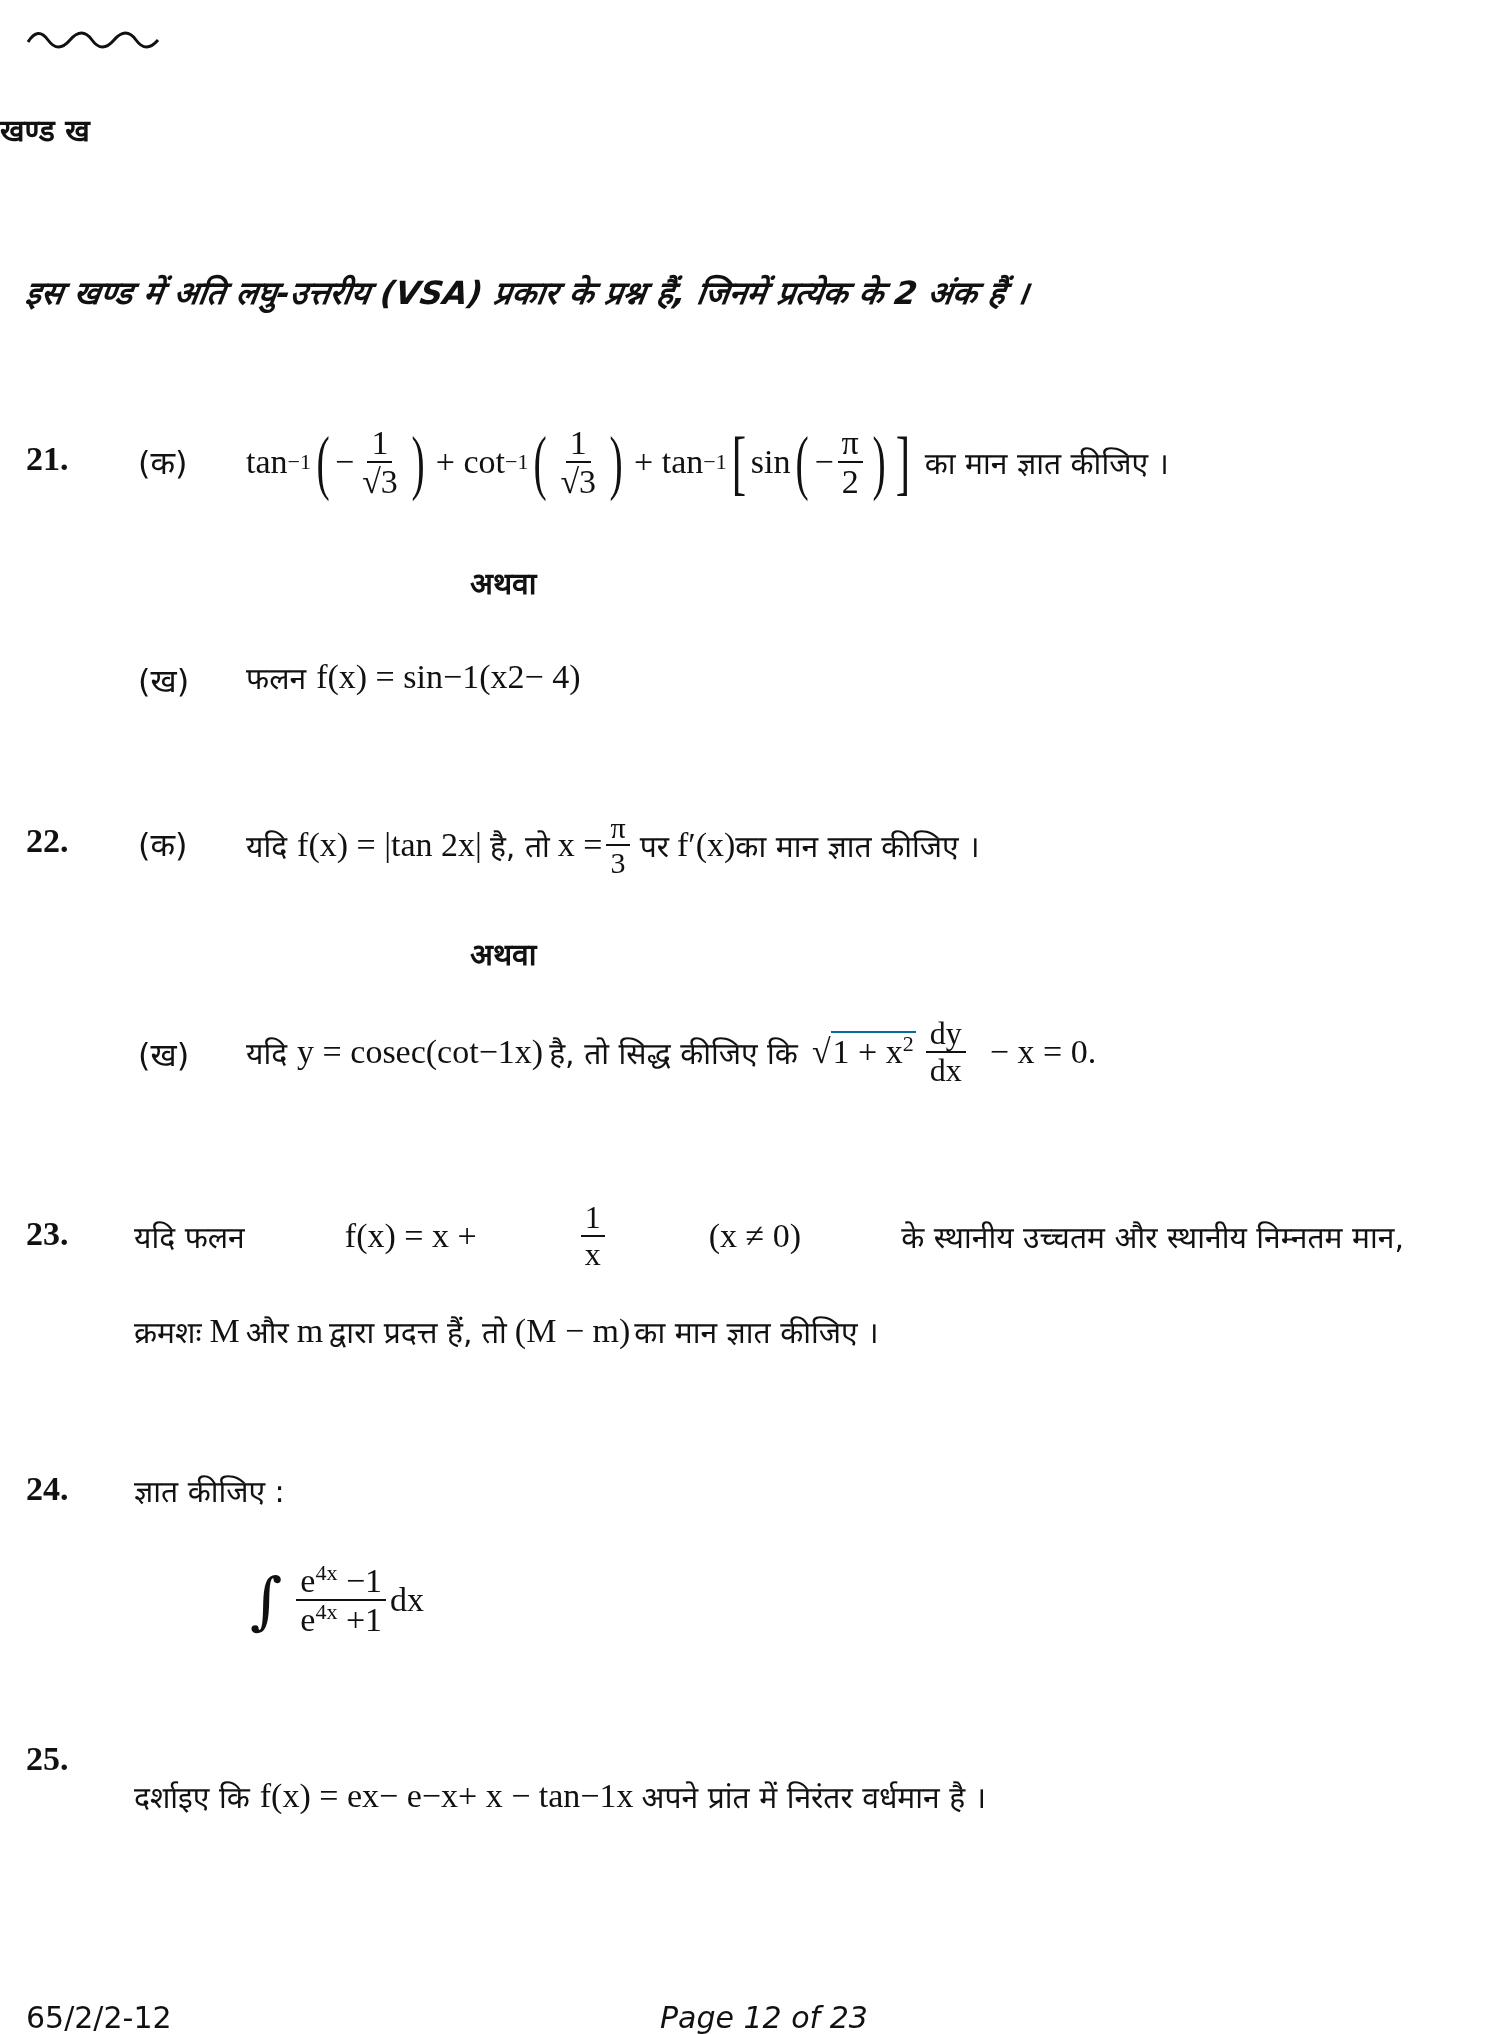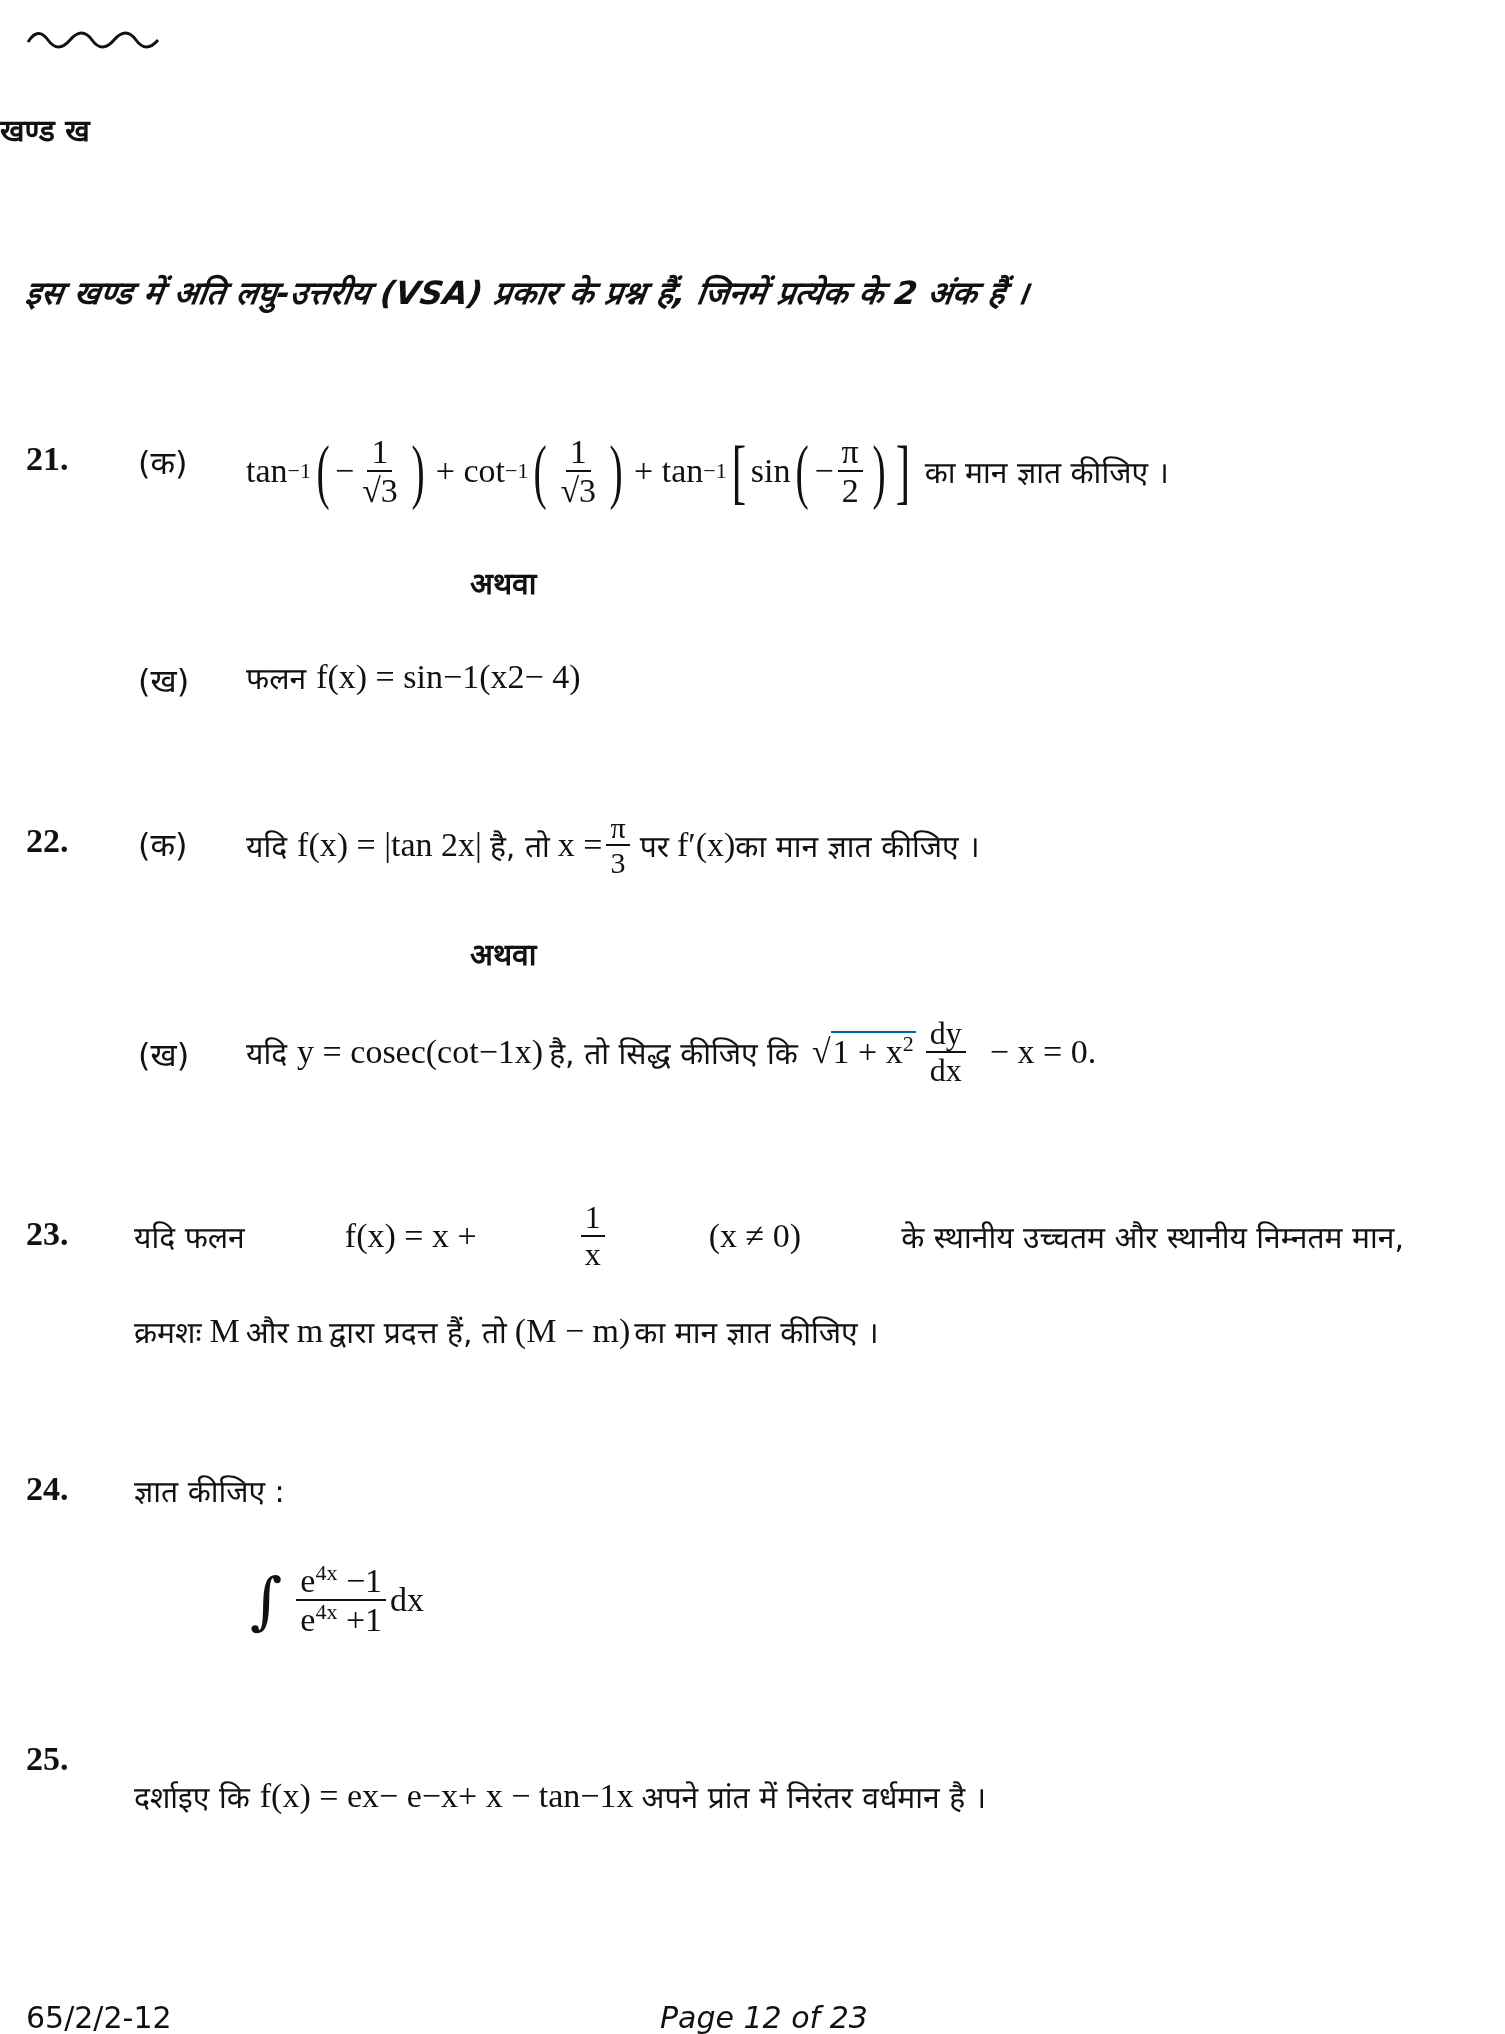--- a/index.html
+++ b/index.html
@@ -36,21 +36,21 @@
   <path d="M2 20 Q12 4 22 18 T44 18 T66 18 T88 18 T110 18 T132 18" fill="none" stroke="#111" stroke-width="3"></path>
 </svg>
 
 <div class="abs heading">खण्ड ख</div>
 
 <div class="abs instr">इस खण्ड में अति लघु-उत्तरीय (VSA) प्रकार के प्रश्न हैं, जिनमें प्रत्येक के 2 अंक हैं ।</div>
 
 <div>
   <div class="qnum" style="top:440px;">21.</div>
   <div class="part" style="top:440px;">(क)</div>
-  <div class="abs line m" style="left:246px; top:421px; height:100px;">
+  <div class="abs line m" style="left:246px; top:412px; height:100px;">
     <span>tan</span>
       <sup>−1</sup>
     <span class="bigp">(</span>
     <span>−</span>
     <span class="frac">
         <span class="num">1</span>
         <span class="den">√3</span>
       </span>
     <span class="bigp">)</span>
     <span style="margin-left:6px">+ cot</span>

